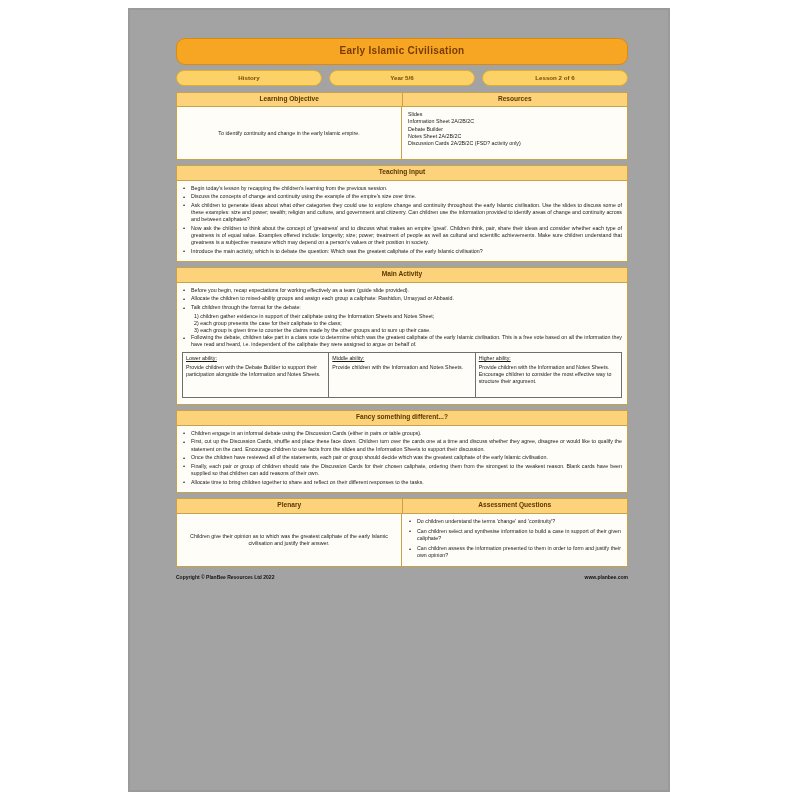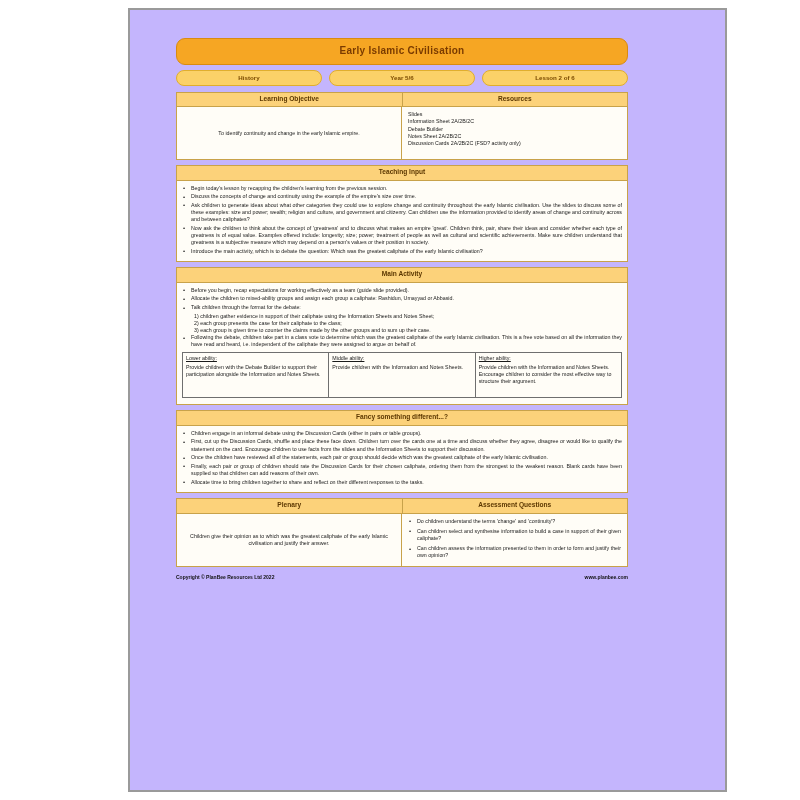--- a/index.html
+++ b/index.html
@@ -10,23 +10,23 @@
   body {
     width: 800px;
     height: 800px;
     font-family: "Liberation Sans", sans-serif;
     overflow: hidden;
   }
   .page-frame {
     position: absolute;
     left: 128px;
     top: 8px;
-    width: 599px;
+    width: 542px;
     height: 784px;
-    background: #c4b5fd;
+    background: #a3a3a3;
     border: 2px solid #9a9a9a;
     box-sizing: border-box;
   }
   .sheet {
     position: absolute;
     left: 46px;
     top: 28px;
     width: 452px;
     font-size: 5.3px;
     color: #1a1a1a;

